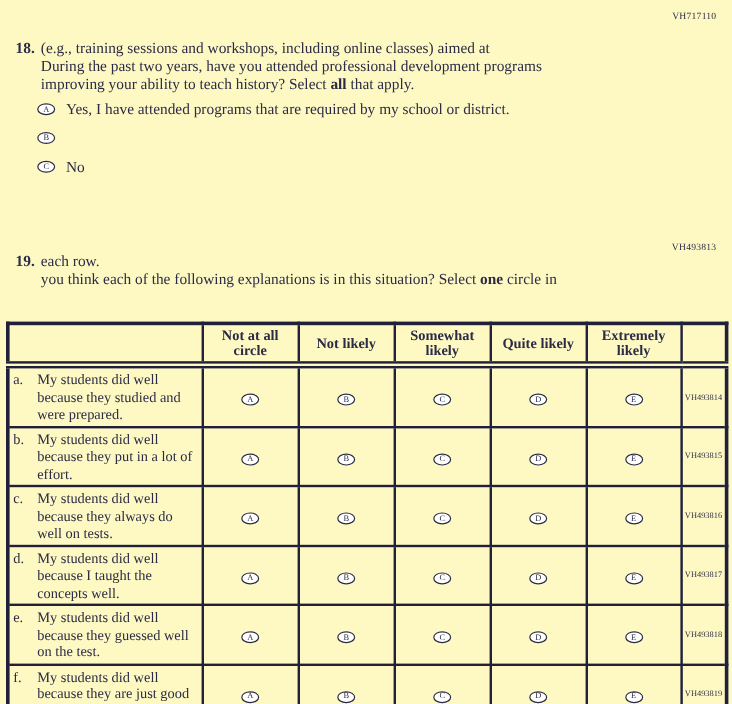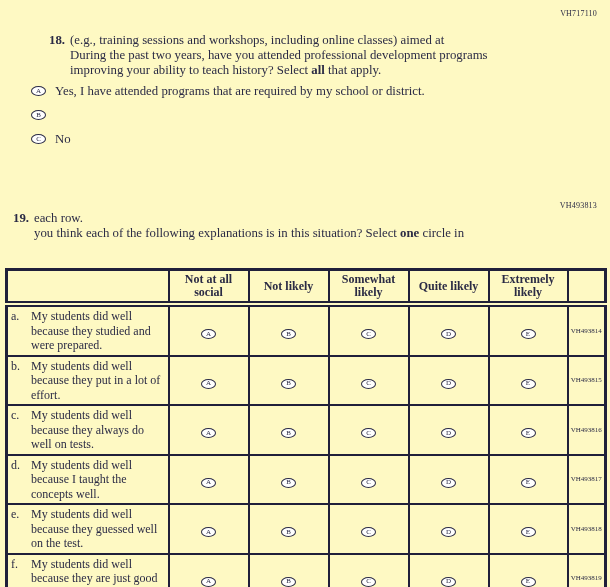--- a/index.html
+++ b/index.html
@@ -15,21 +15,21 @@
   }
   .page{position:relative;width:610px;height:587px;overflow:hidden;background:#fef9c3;}
 
   
   .code{position:absolute;font-size:8px;letter-spacing:.2px;color:var(--ink);}
   #code18{top:9px;right:13px;}
   #code19{top:201px;right:13px;}
 
   
   .question{position:absolute;left:13px;display:flex;}
-  #q18{top:33px;margin-left:36px;}
+  #q18{top:33px;}
   #q19{top:211px;}
   .qnum{font-weight:bold;font-size:12.8px;line-height:15px;width:21px;flex:0 0 auto;}
   .qlines{font-size:12.8px;line-height:15px;max-width:500px;}
   .qline{white-space:nowrap;}
 
   
   #q18-options{position:absolute;left:31px;top:79px;}
   .option{display:flex;align-items:center;height:24px;}
   .option-label{font-size:12.8px;margin-left:9px;}
 
@@ -111,21 +111,21 @@
       <col style="width:80px">
       <col style="width:80px">
       <col style="width:80px">
       <col style="width:80px">
       <col style="width:79px">
       <col style="width:38px">
     </colgroup>
     <thead>
       <tr id="likert-head-row">
           <th></th>
-          <th>Not at all social</th>
+          <th>Not at all circle</th>
           <th>Not likely</th>
           <th>Somewhat likely</th>
           <th>Quite likely</th>
           <th>Extremely likely</th>
           <th></th>
         </tr>
     </thead>
     <tbody id="likert-body">
         <tr>
           <td class="stem">

